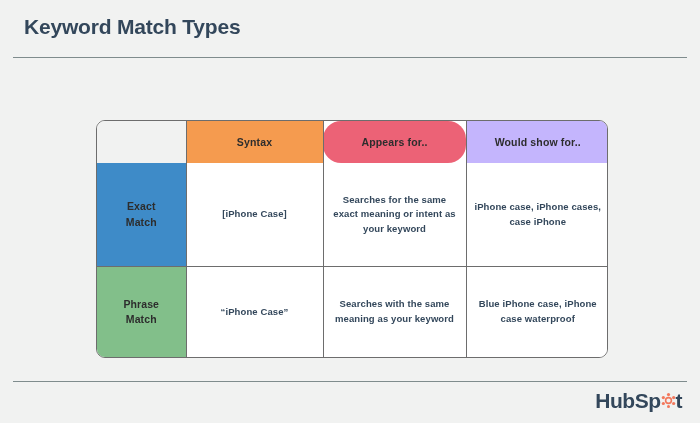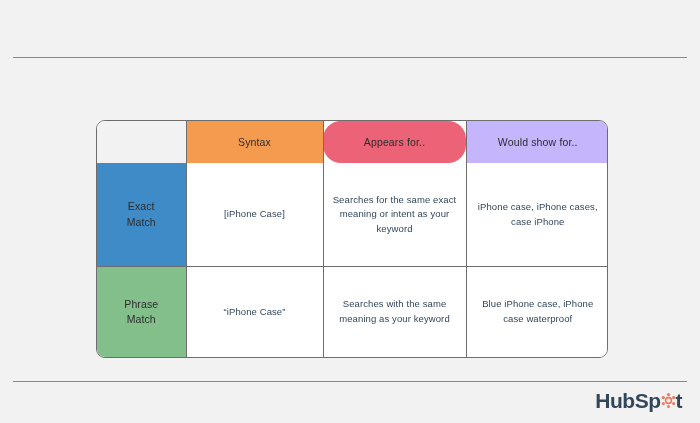--- a/index.html
+++ b/index.html
@@ -78,21 +78,21 @@
     width: 100%;
     height: 100%;
     table-layout: fixed;
   }
   table.match-table td,
   table.match-table th {
     border: 1px solid #6d6d6d;
     padding: 15px 6px;
     text-align: center;
     vertical-align: middle;
-    font-weight: normal;
+    font-weight: bold;
     box-sizing: border-box;
   }
   table.match-table tr > *:first-child { border-left: none; }
   table.match-table tr > *:last-child  { border-right: none; }
   table.match-table tr:first-child > * { border-top: none; }
   table.match-table tr:last-child  > * { border-bottom: none; }
 
   col.c-label  { width: 89px; }
   col.c-syntax { width: 137px; }
   col.c-appear { width: 143px; }
@@ -156,20 +156,21 @@
     margin: 0 0px;
     vertical-align: middle;
   }
   .logo-sprocket svg { display: block; }
 </style>
 </head>
 <body>
 
 <div class="page">
 
+  <div class="page-title">Keyword Match Types</div>
   <div class="rule-top"></div>
 
 
   <div class="table-wrap">
     <table class="match-table">
       <colgroup>
         <col class="c-label">
         <col class="c-syntax">
         <col class="c-appear">
         <col class="c-would">

